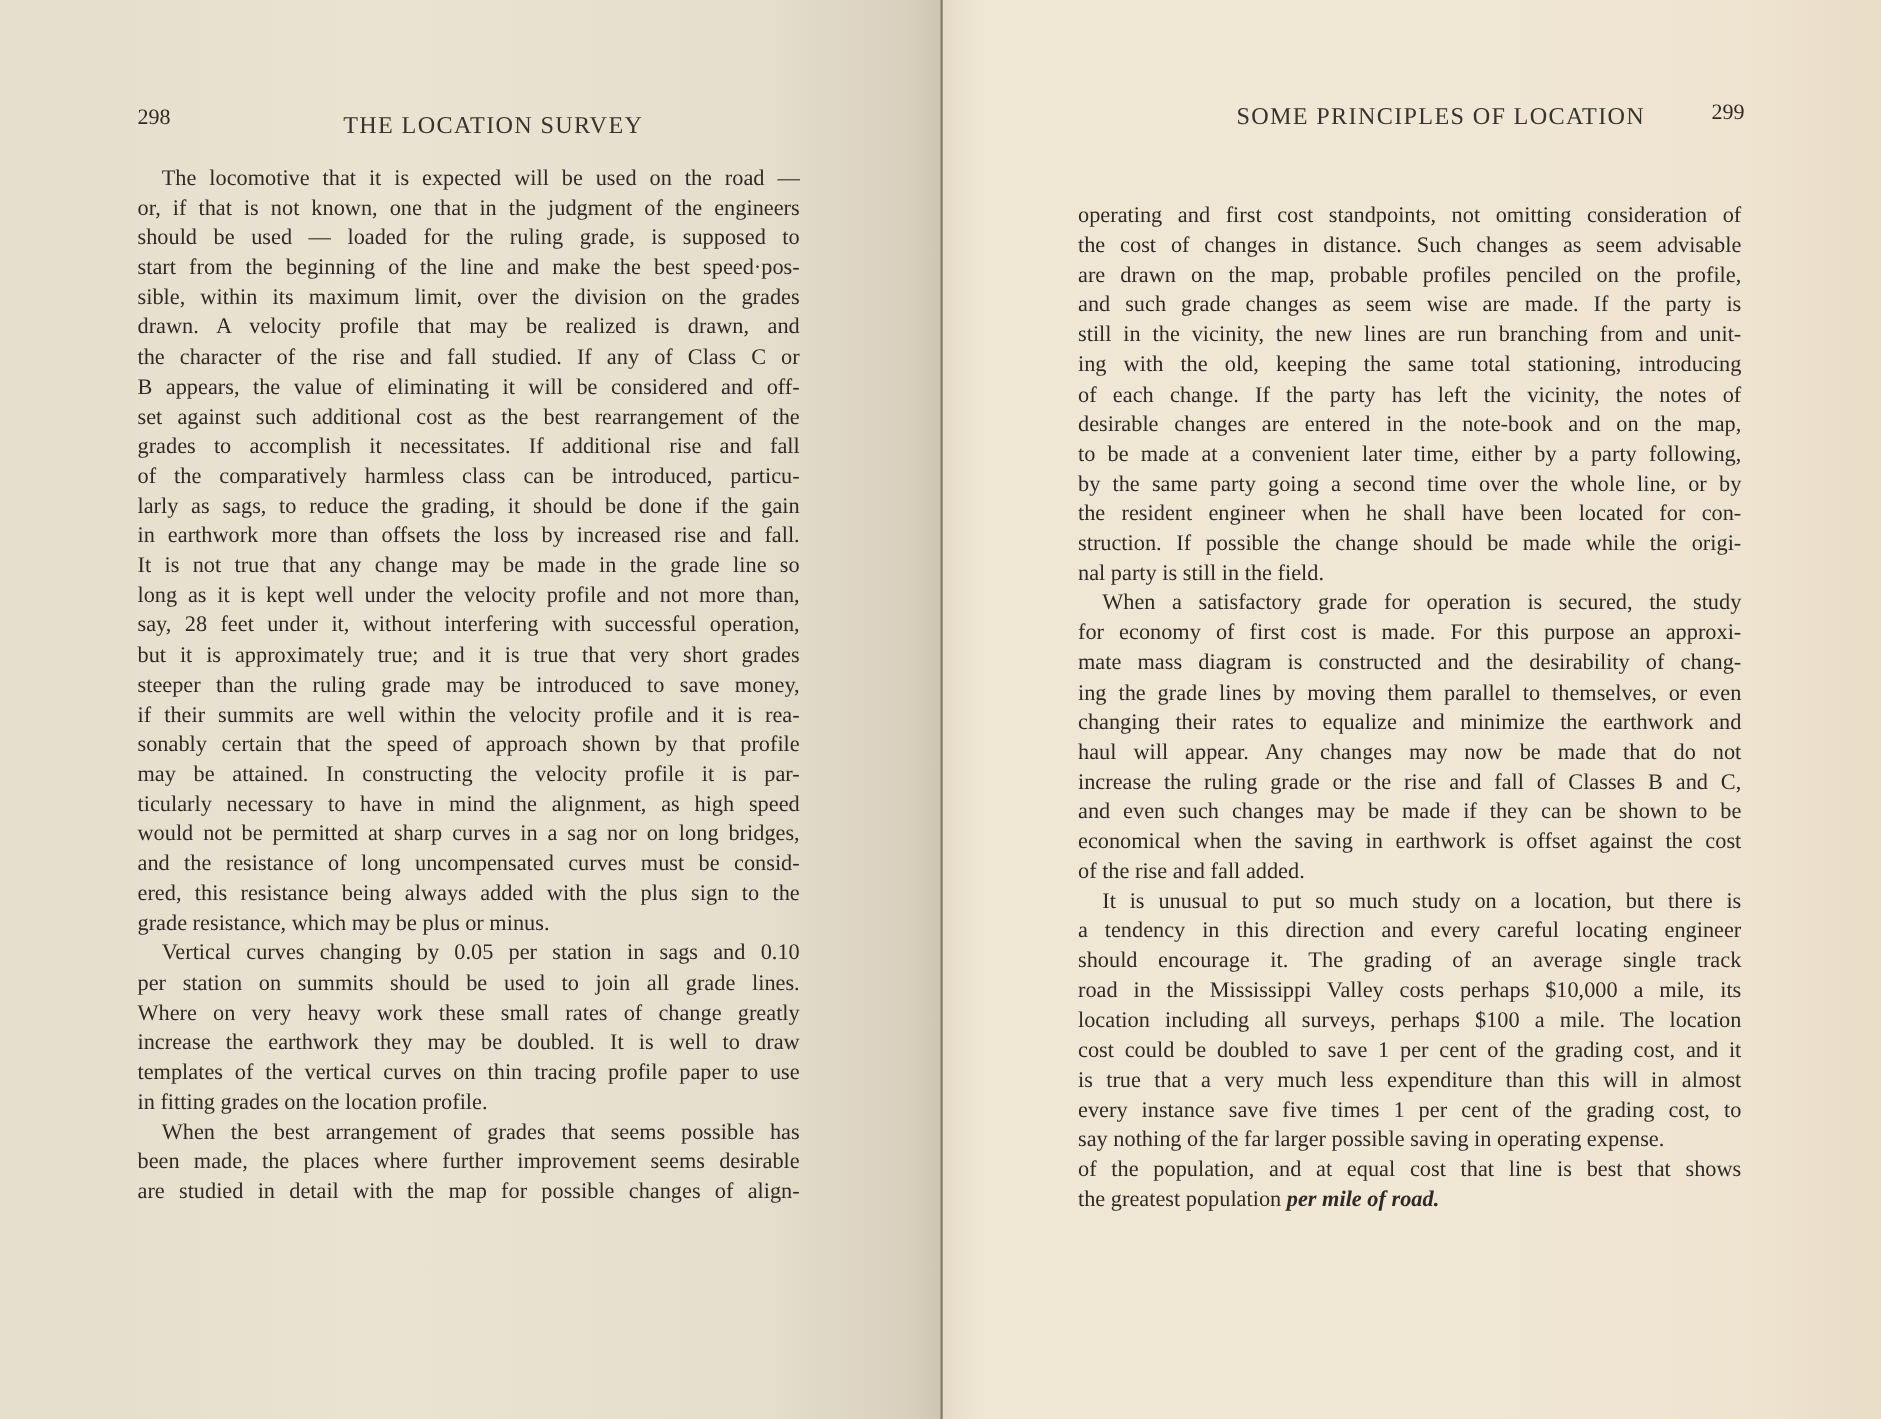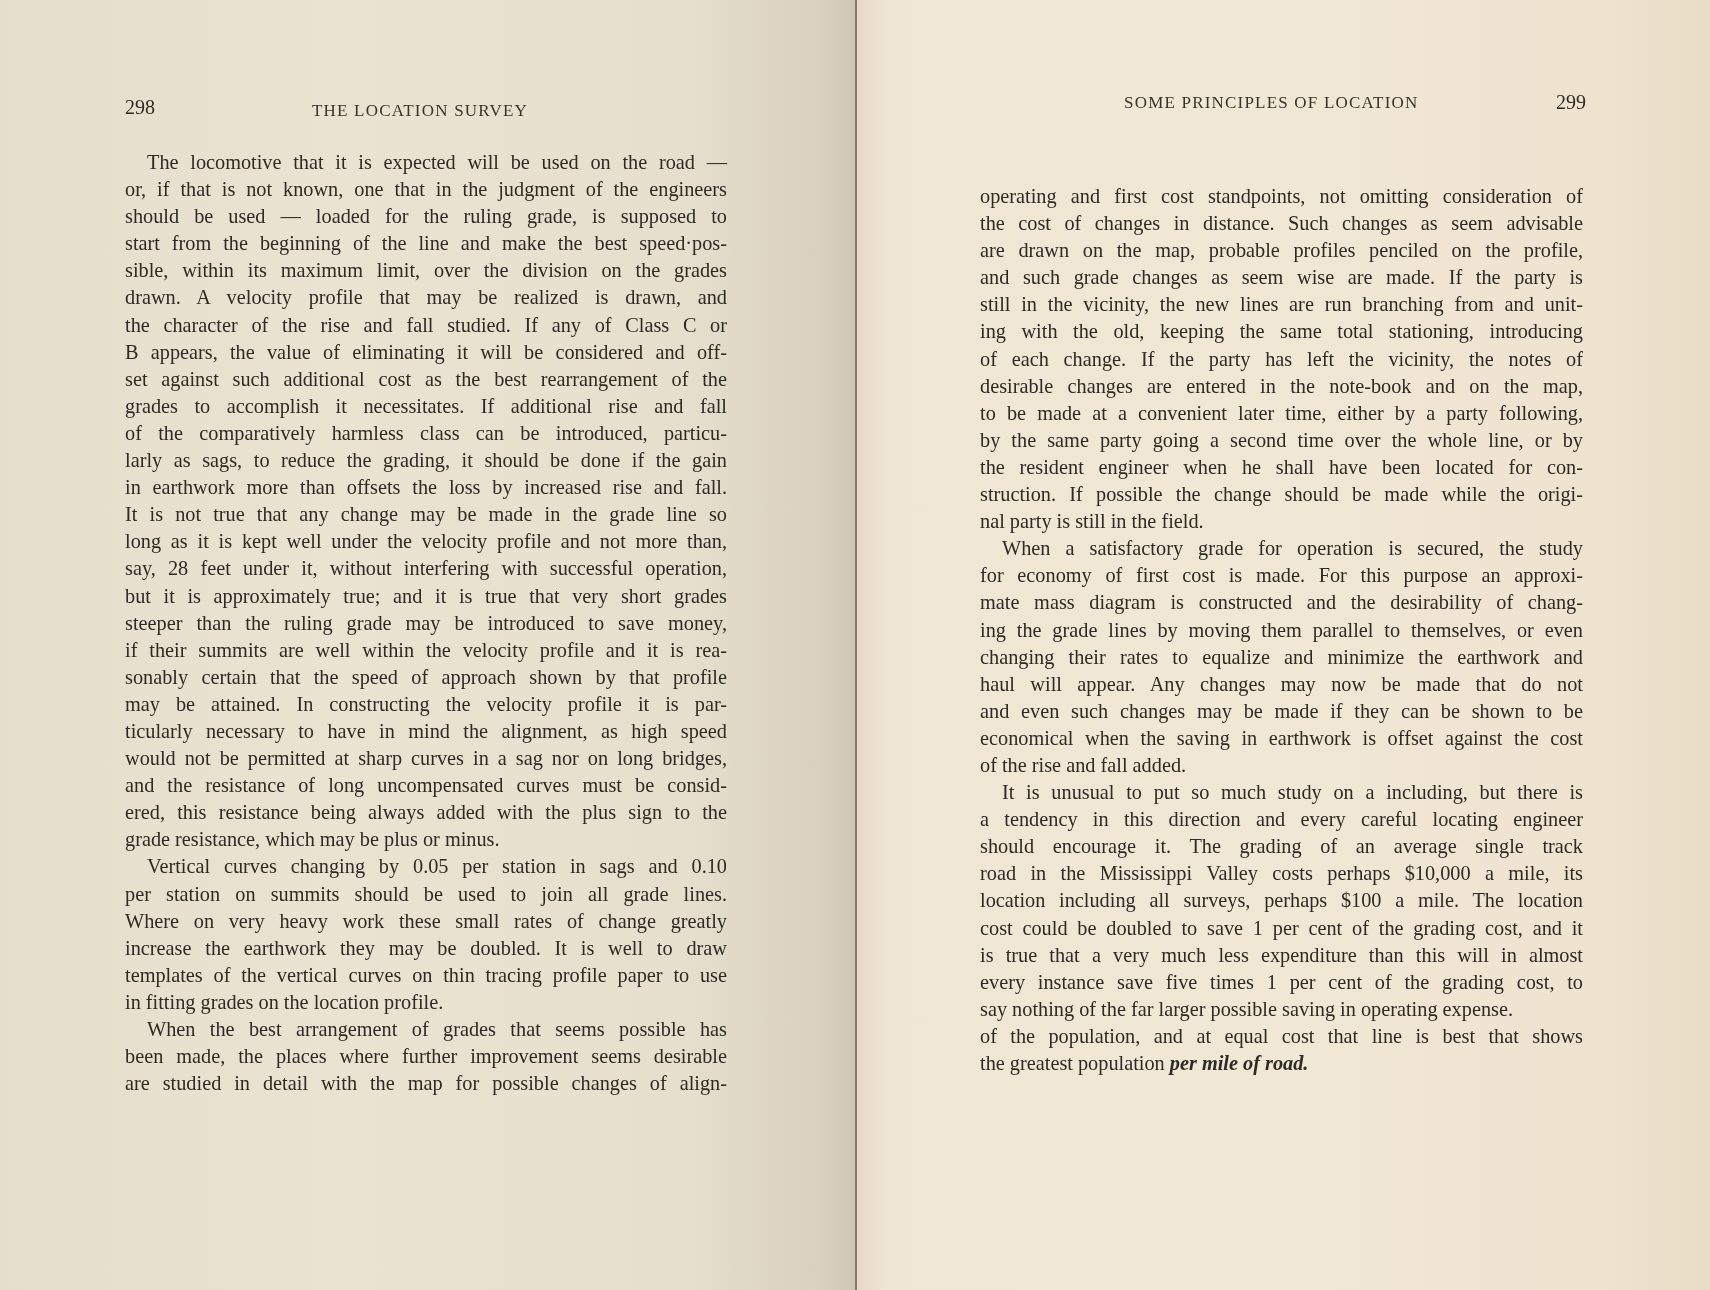--- a/index.html
+++ b/index.html
@@ -16,21 +16,21 @@
     }
     .page-right {
       position: absolute; left: 856px; top: 0; width: 854px; height: 1290px;
       background: linear-gradient(90deg, #e4dac6 0%, #efe6d4 4%, #f0e7d5 50%, #eee3cf 88%, #e9dcc7 100%);
     }
     .gutter-line {
       position: absolute; left: 855px; top: 0; width: 2px; height: 1290px;
       background: #6b6355; opacity: 0.8;
     }
     .running-head {
-      position: absolute; font-size: 17px; letter-spacing: 1.2px; color: #38332c;
+      position: absolute; font-size: 22px; letter-spacing: 1.2px; color: #38332c;
     }
     .page-num { position: absolute; font-size: 20px; color: #2e2a25; }
     .body-text {
       position: absolute; font-size: 20.3px; line-height: 27.1px;
     }
     .line {
       display: block; white-space: nowrap; text-align: justify; text-align-last: justify;
       height: 27.1px; overflow: visible;
     }
     .line.last { text-align-last: left; }
@@ -100,24 +100,25 @@
         <span class="line">by the same party going a second time over the whole line, or by</span>
         <span class="line">the resident engineer when he shall have been located for con-</span>
         <span class="line">struction.  If possible the change should be made while the origi-</span>
         <span class="line last">nal party is still in the field.</span>
         <span class="line indent">When a satisfactory grade for operation is secured, the study</span>
         <span class="line">for economy of first cost is made.  For this purpose an approxi-</span>
         <span class="line">mate mass diagram is constructed and the desirability of chang-</span>
         <span class="line">ing the grade lines by moving them parallel to themselves, or even</span>
         <span class="line">changing their rates to equalize and minimize the earthwork and</span>
         <span class="line">haul will appear.  Any changes may now be made that do not</span>
+        <span class="line">increase the ruling grade or the rise and fall of Classes B and C,</span>
         <span class="line">and even such changes may be made if they can be shown to be</span>
         <span class="line">economical when the saving in earthwork is offset against the cost</span>
         <span class="line last">of the rise and fall added.</span>
-        <span class="line indent">It is unusual to put so much study on a including, but there is</span>
+        <span class="line indent">It is unusual to put so much study on a location, but there is</span>
         <span class="line">a tendency in this direction and every careful locating engineer</span>
         <span class="line">should encourage it.  The grading of an average single track</span>
         <span class="line">road in the Mississippi Valley costs perhaps $10,000 a mile, its</span>
         <span class="line">location including all surveys, perhaps $100 a mile.  The location</span>
         <span class="line">cost could be doubled to save 1 per cent of the grading cost, and it</span>
         <span class="line">is true that a very much less expenditure than this will in almost</span>
         <span class="line">every instance save five times 1 per cent of the grading cost, to</span>
         <span class="line last">say nothing of the far larger possible saving in operating expense.</span>
         <span class="line">of the population, and at equal cost that line is best that shows</span>
         <span class="line last"><span>the greatest population </span><span class="italic bold">per mile of road.</span></span>

